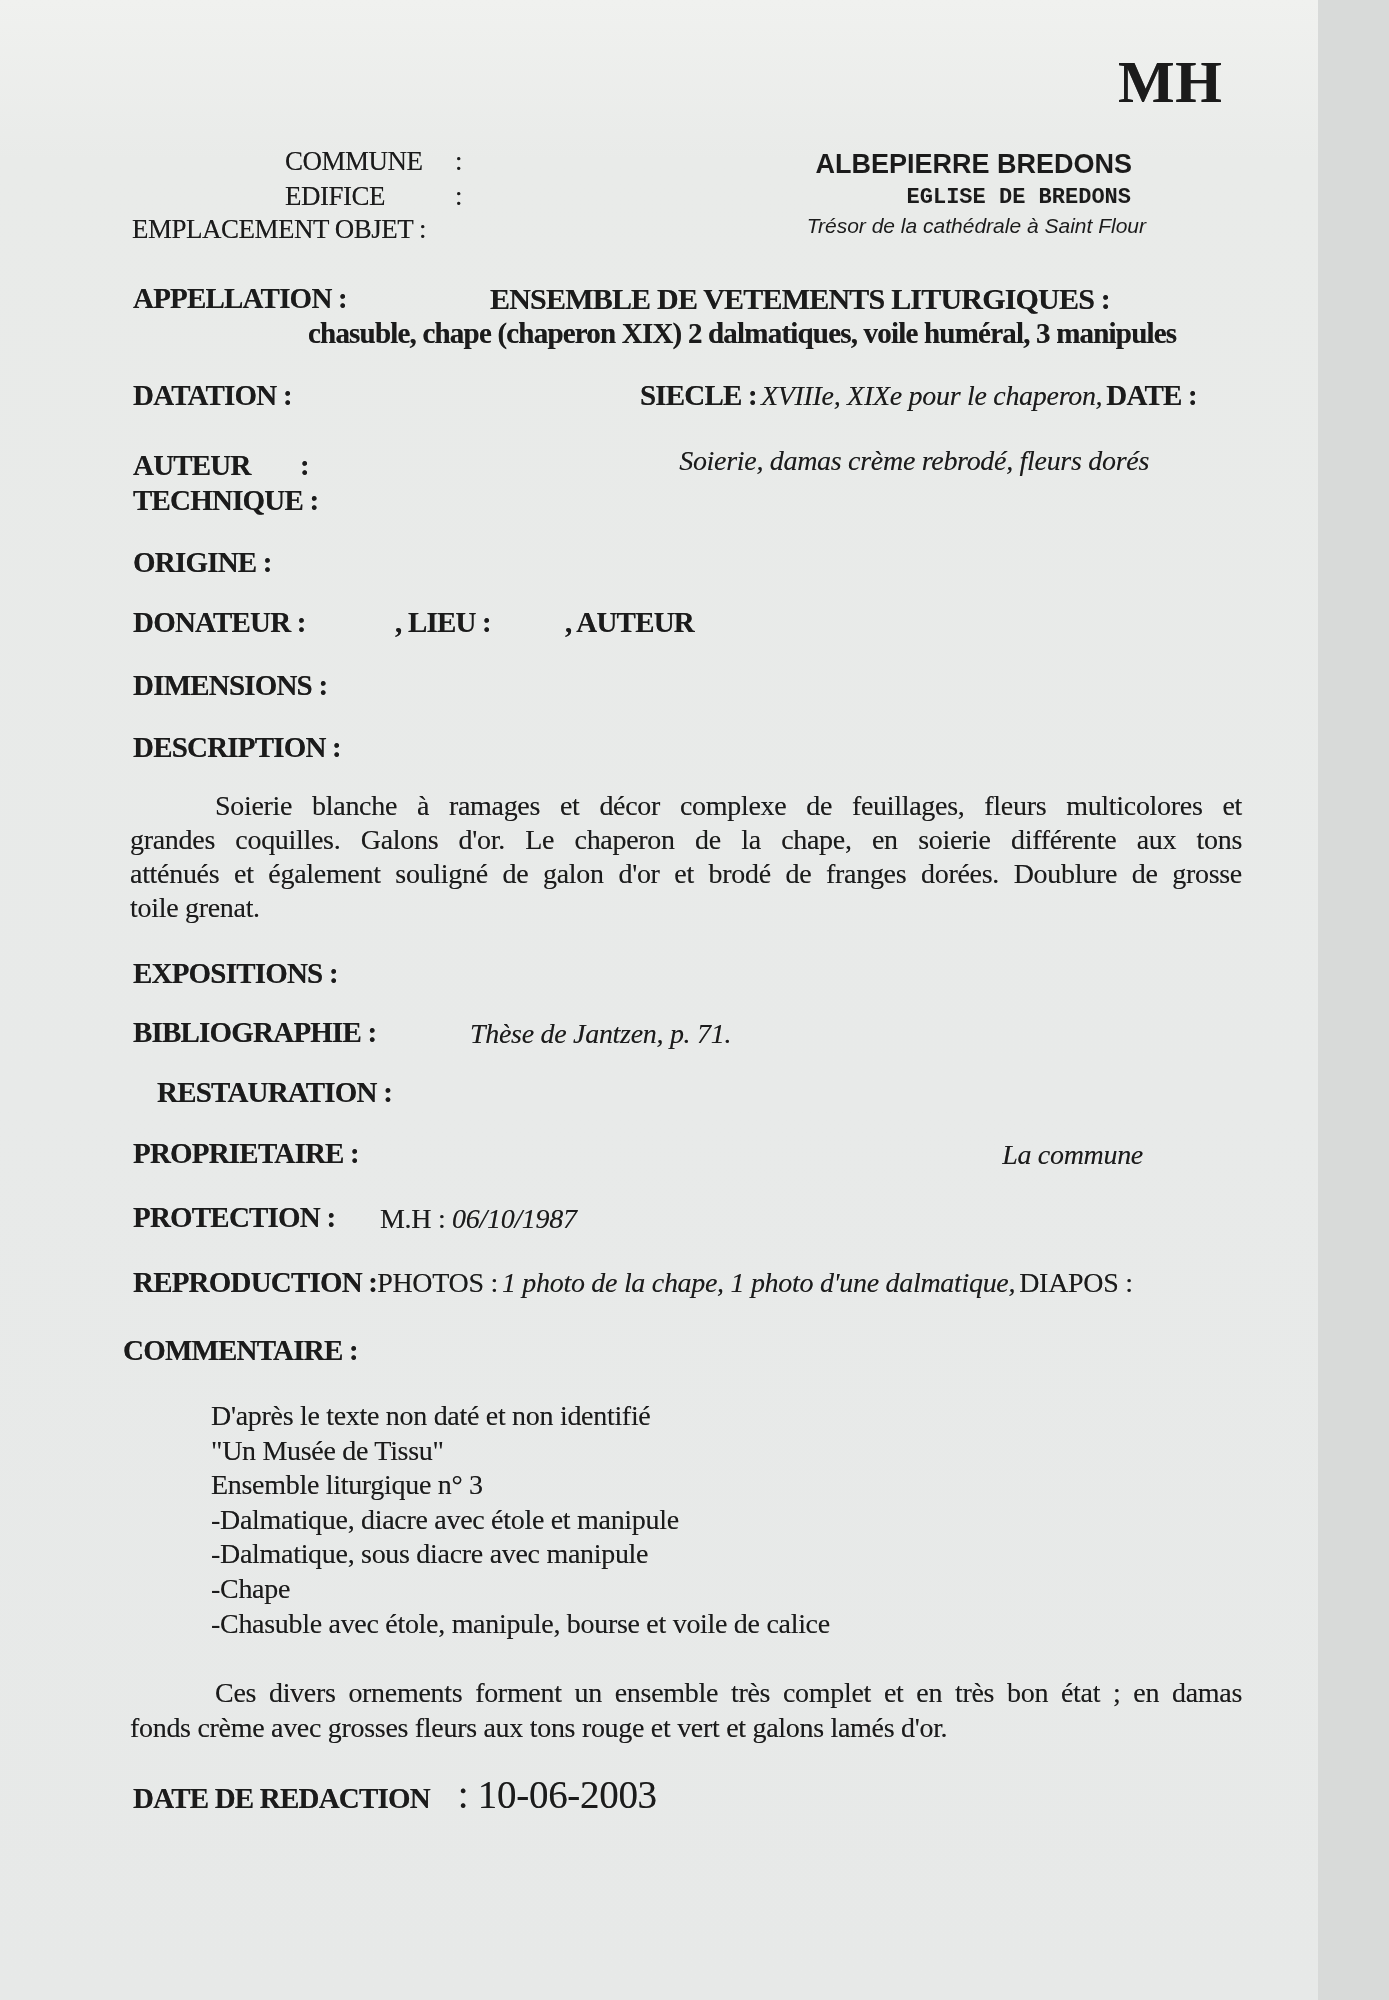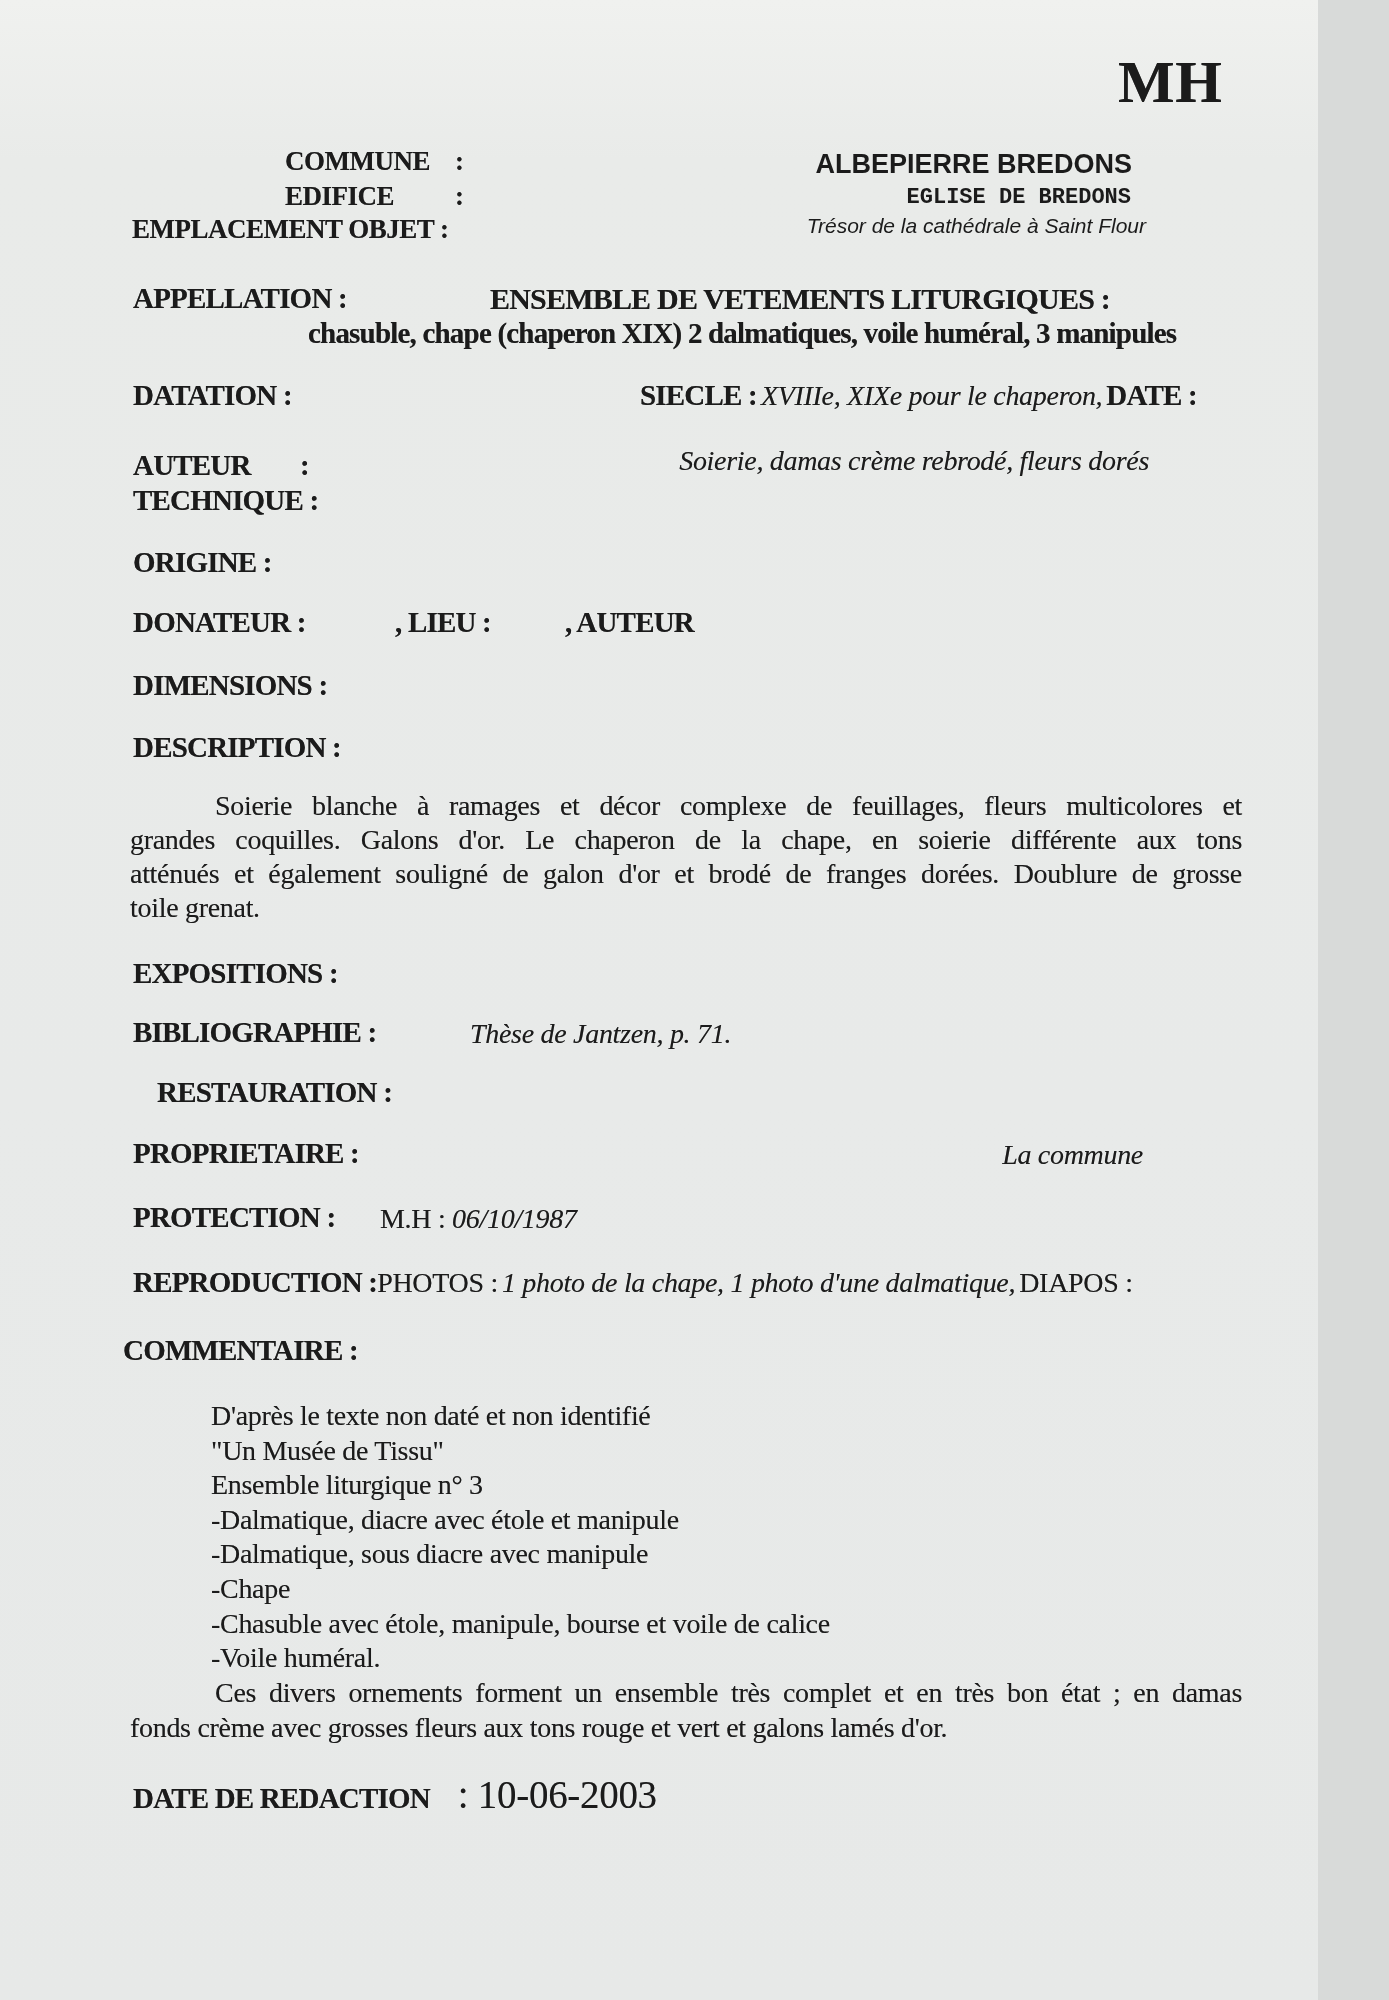--- a/index.html
+++ b/index.html
@@ -10,21 +10,21 @@
     overflow:hidden;
     font-family:"Liberation Serif", serif;
     color:#1b1b1b;
   }
   .abs{position:absolute;white-space:nowrap;}
   .lbl{ 
     font-family:"Liberation Serif", serif;
     font-weight:bold;font-size:29px;letter-spacing:-0.8px;
     text-shadow:0 0 0.5px rgba(10,10,10,0.55);
   }
-  .hlbl{font-family:"Liberation Serif", serif;font-weight:bold;font-size:27px;letter-spacing:-0.5px;
+  .hlbl{font-family:"Liberation Serif", serif;font-weight:normal;font-size:27px;letter-spacing:-0.5px;
     text-shadow:0 0 0.5px rgba(10,10,10,0.5);}
   .body{font-size:28px;letter-spacing:-0.3px;text-shadow:0 0 0.4px rgba(15,15,15,0.45);}
   .it{font-style:italic;}
   .sans{font-family:"Liberation Sans", sans-serif;}
   .stamp{
     font-family:"Liberation Serif", serif;font-weight:bold;font-size:60px;letter-spacing:0.5px;
     text-shadow:0 0 0.6px rgba(0,0,0,0.6);
   }
   .jblock{position:absolute;left:130px;width:1112px;white-space:normal;}
   .jblock .jline{
@@ -113,21 +113,20 @@
 
   <div class="abs lbl" style="left:123px;top:1334px;">COMMENTAIRE :</div>
   <div class="cblock">
     <div>D'après le texte non daté et non identifié</div>
     <div>"Un Musée de Tissu"</div>
     <div>Ensemble liturgique n° 3</div>
     <div>-Dalmatique, diacre avec étole et manipule</div>
     <div>-Dalmatique, sous diacre avec manipule</div>
     <div>-Chape</div>
     <div>-Chasuble avec étole, manipule, bourse et voile de calice</div>
-    <div>-Voile huméral.</div>
   </div>
   <div class="jblock closing" style="top:1676px;">
     <span class="jline first">Ces divers ornements forment un ensemble très complet et en très bon état ; en damas</span>
     <span class="jline last">fonds crème avec grosses fleurs aux tons rouge et vert et galons lamés d'or.</span>
   </div>
 
   <div class="abs" style="left:133px;top:1772px;">
     <span class="lbl">DATE DE REDACTION</span>
     <span class="body" style="font-size:39px;margin-left:24px;">: 10-06-2003</span>
   </div>

